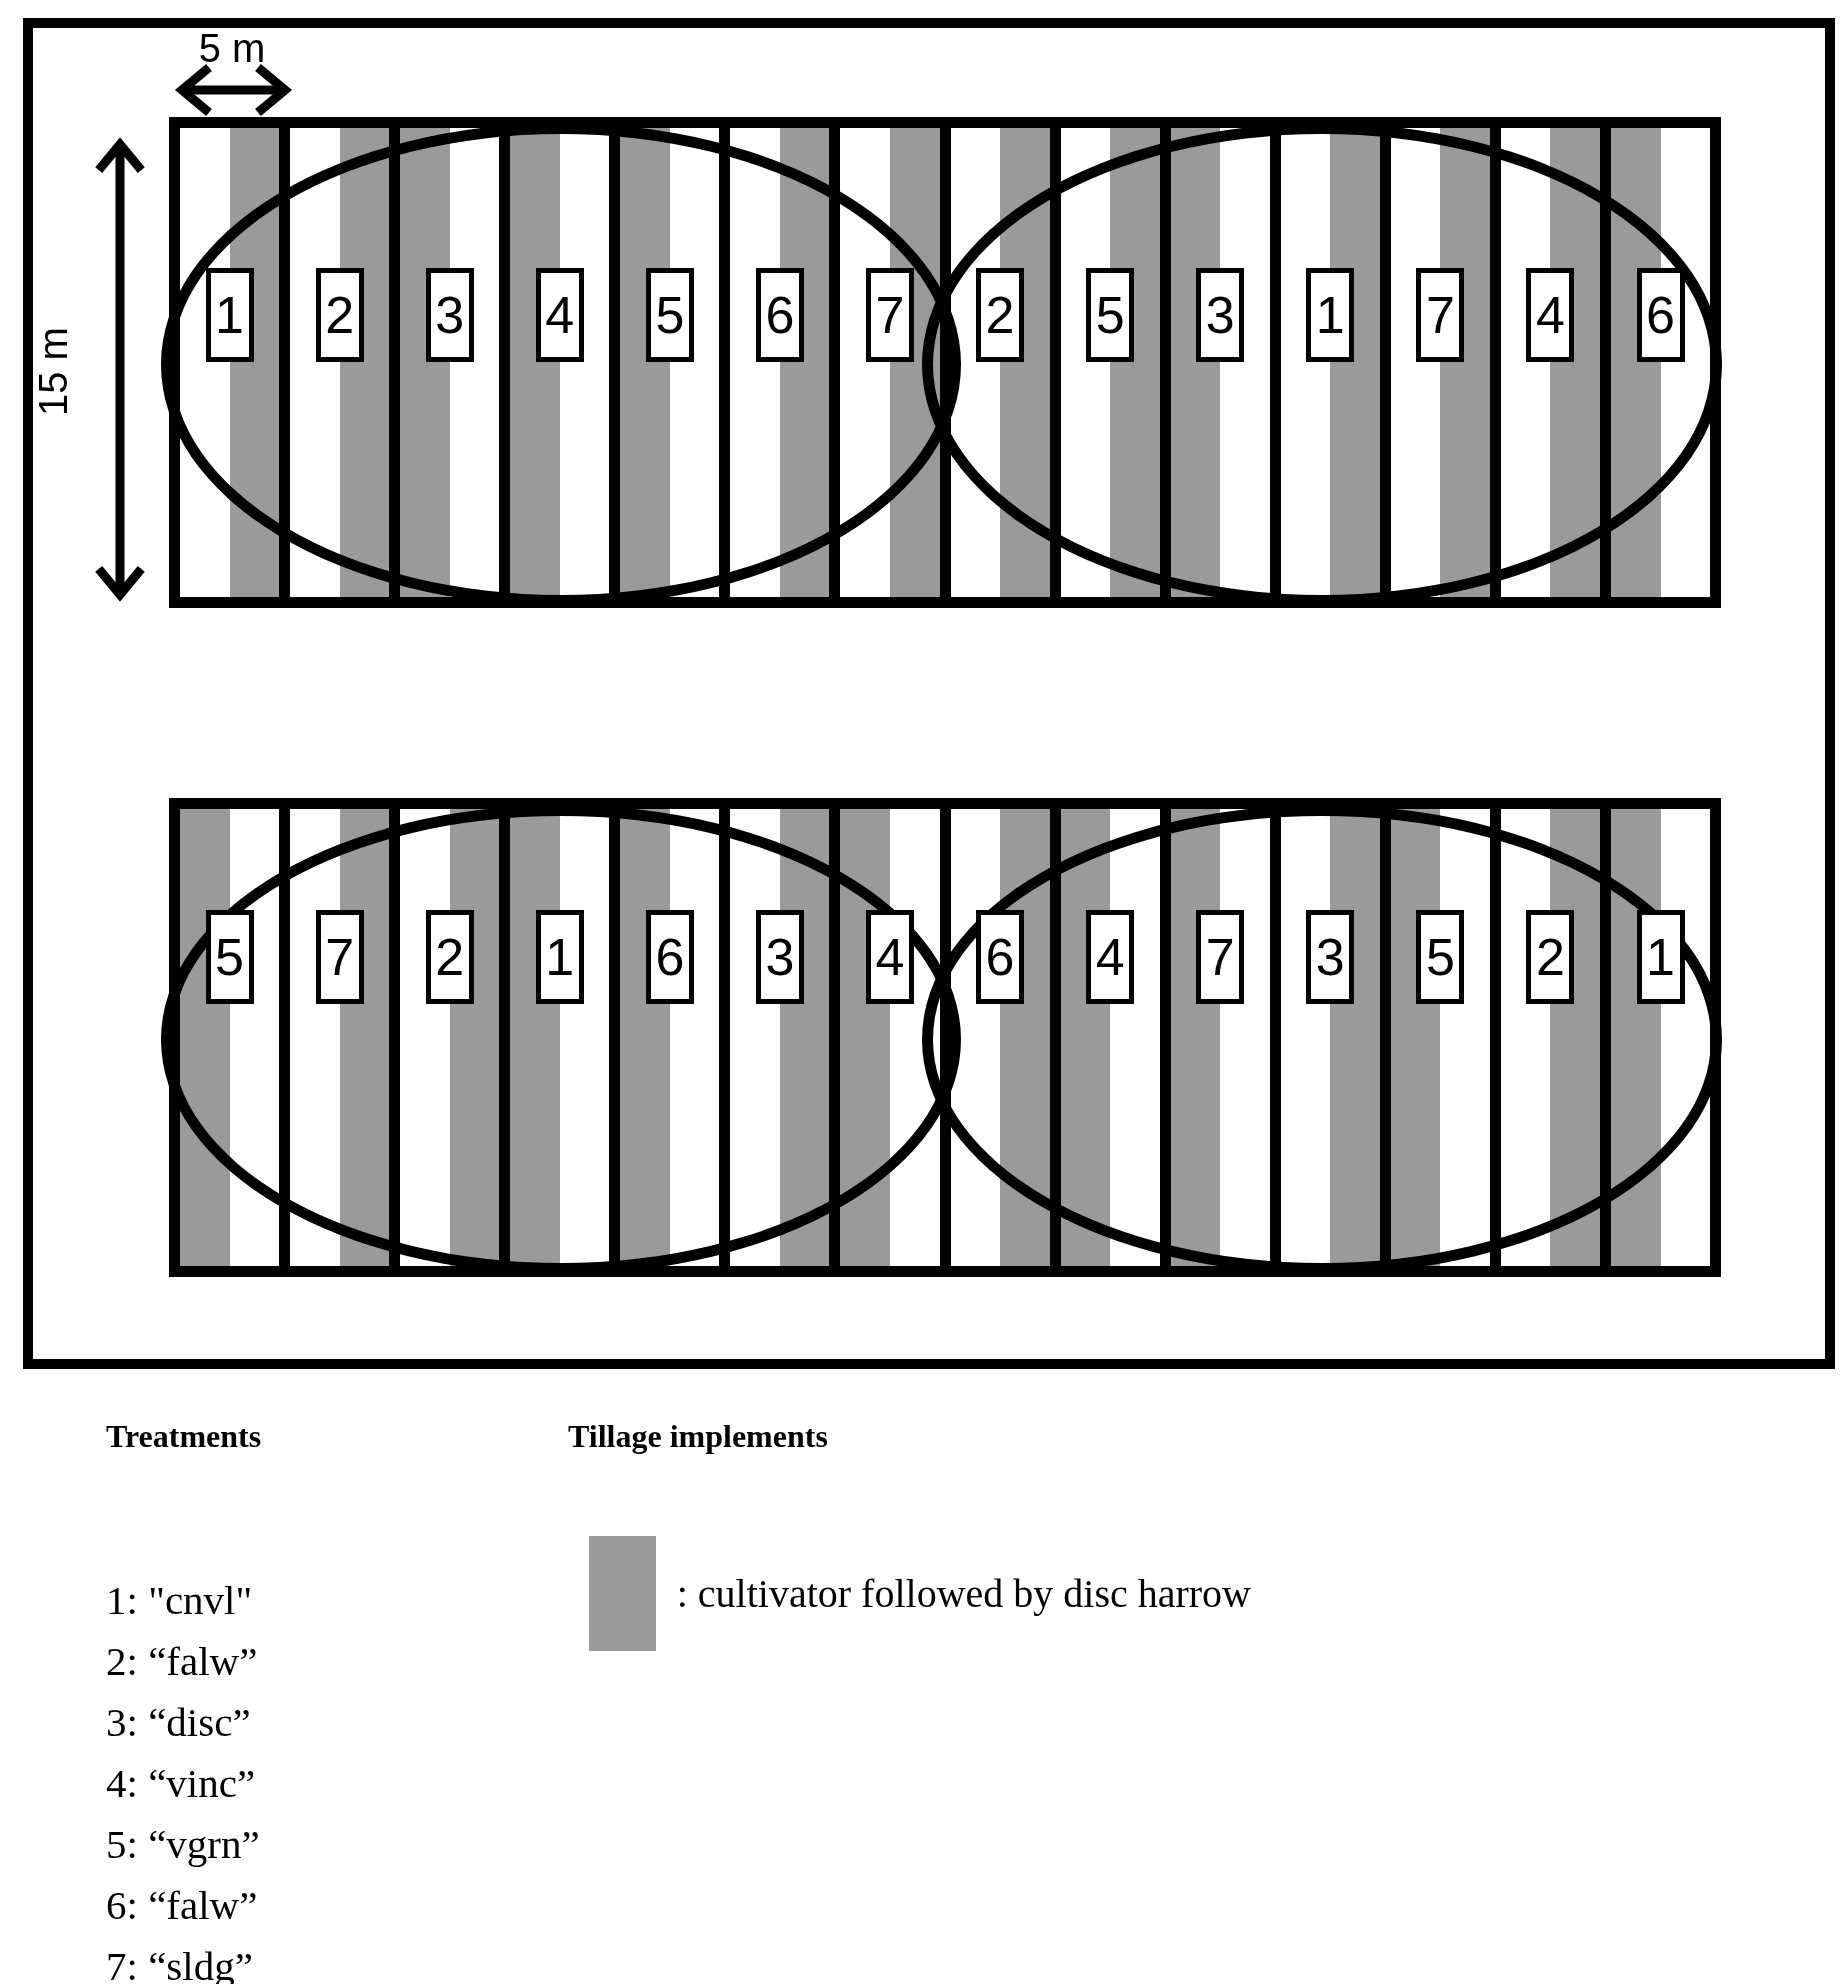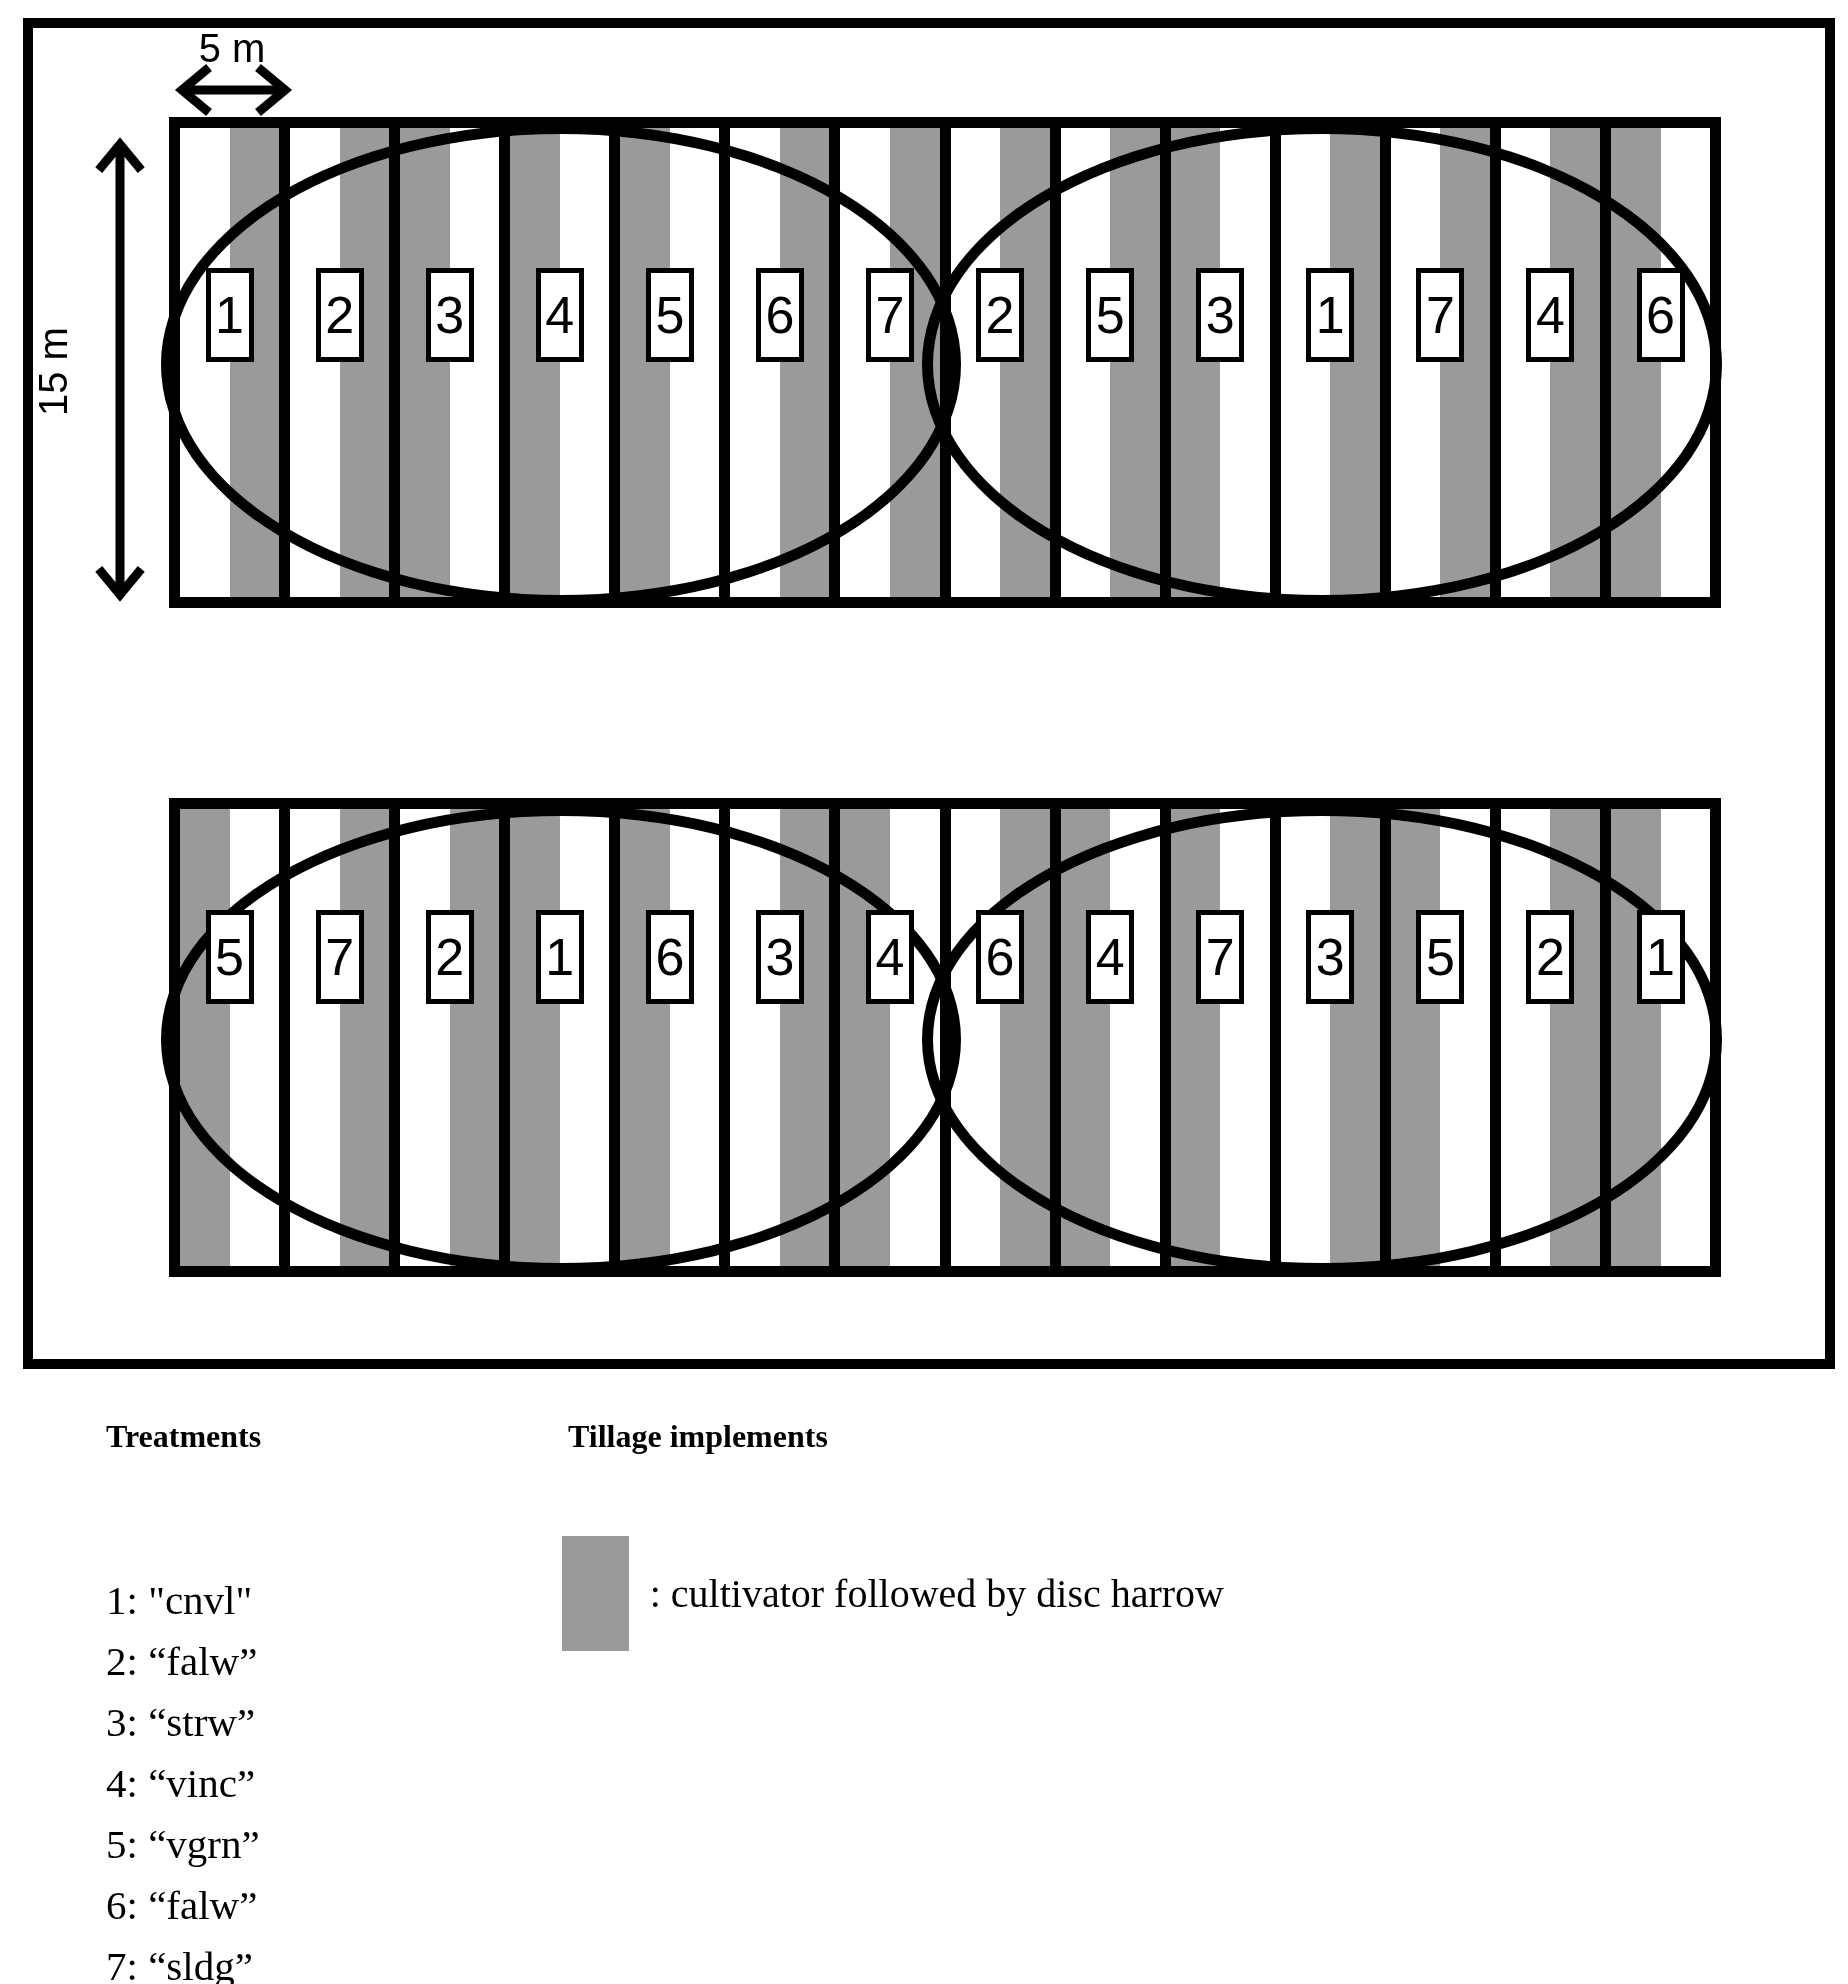--- a/index.html
+++ b/index.html
@@ -40,21 +40,21 @@
   .el-tr{left:922px;top:123px;width:800px;height:483px;}
   .el-bl{left:161px;top:805px;width:800px;height:469px;}
   .el-br{left:922px;top:805px;width:800px;height:469px;}
 
   
   .legend-title{font-size:32px;font-weight:bold;}
   #treatments-title{left:106px;top:1418px;}
   #implements-title{left:568px;top:1418px;}
   #treatment-list{left:106px;top:1570px;font-size:41px;line-height:61px;}
   .treatment-item{height:61px;}
-  #implement-list{left:550px;top:1536px;padding-left:12px;}
+  #implement-list{left:577px;top:1536px;padding-left:12px;}
   .implement-row{display:flex;align-items:center;}
   .swatch{width:67px;box-sizing:border-box;margin-right:20.7px;flex:0 0 auto;}
   .swatch.gray{height:115px;background:#9a9a9a;}
   .swatch.outlined{height:116px;background:#ffffff;border:9px solid #000;}
   .implement-label{font-size:40px;white-space:nowrap;}
 </style>
 </head>
 <body>
 
 <div id="canvas">
@@ -223,21 +223,21 @@
   <div class="abs ellipse el-tl"></div>
   <div class="abs ellipse el-tr"></div>
   <div class="abs ellipse el-bl"></div>
   <div class="abs ellipse el-br"></div>
 
   <div id="treatments-title" class="abs legend-title">Treatments</div>
   <div id="implements-title" class="abs legend-title">Tillage implements</div>
   <div id="treatment-list" class="abs">
       <div class="treatment-item">1: "cnvl"</div>
       <div class="treatment-item">2: “falw”</div>
-      <div class="treatment-item">3: “strw”</div>
+      <div class="treatment-item">3: “disc”</div>
       <div class="treatment-item">4: “vinc”</div>
       <div class="treatment-item">5: “vgrn”</div>
       <div class="treatment-item">6: “falw”</div>
       <div class="treatment-item">7: “sldg”</div>
     </div>
   <div id="implement-list" class="abs">
       <div class="implement-row">
         <div class="swatch gray"></div>
         <div class="implement-label">: cultivator followed by disc harrow</div>
       </div>

